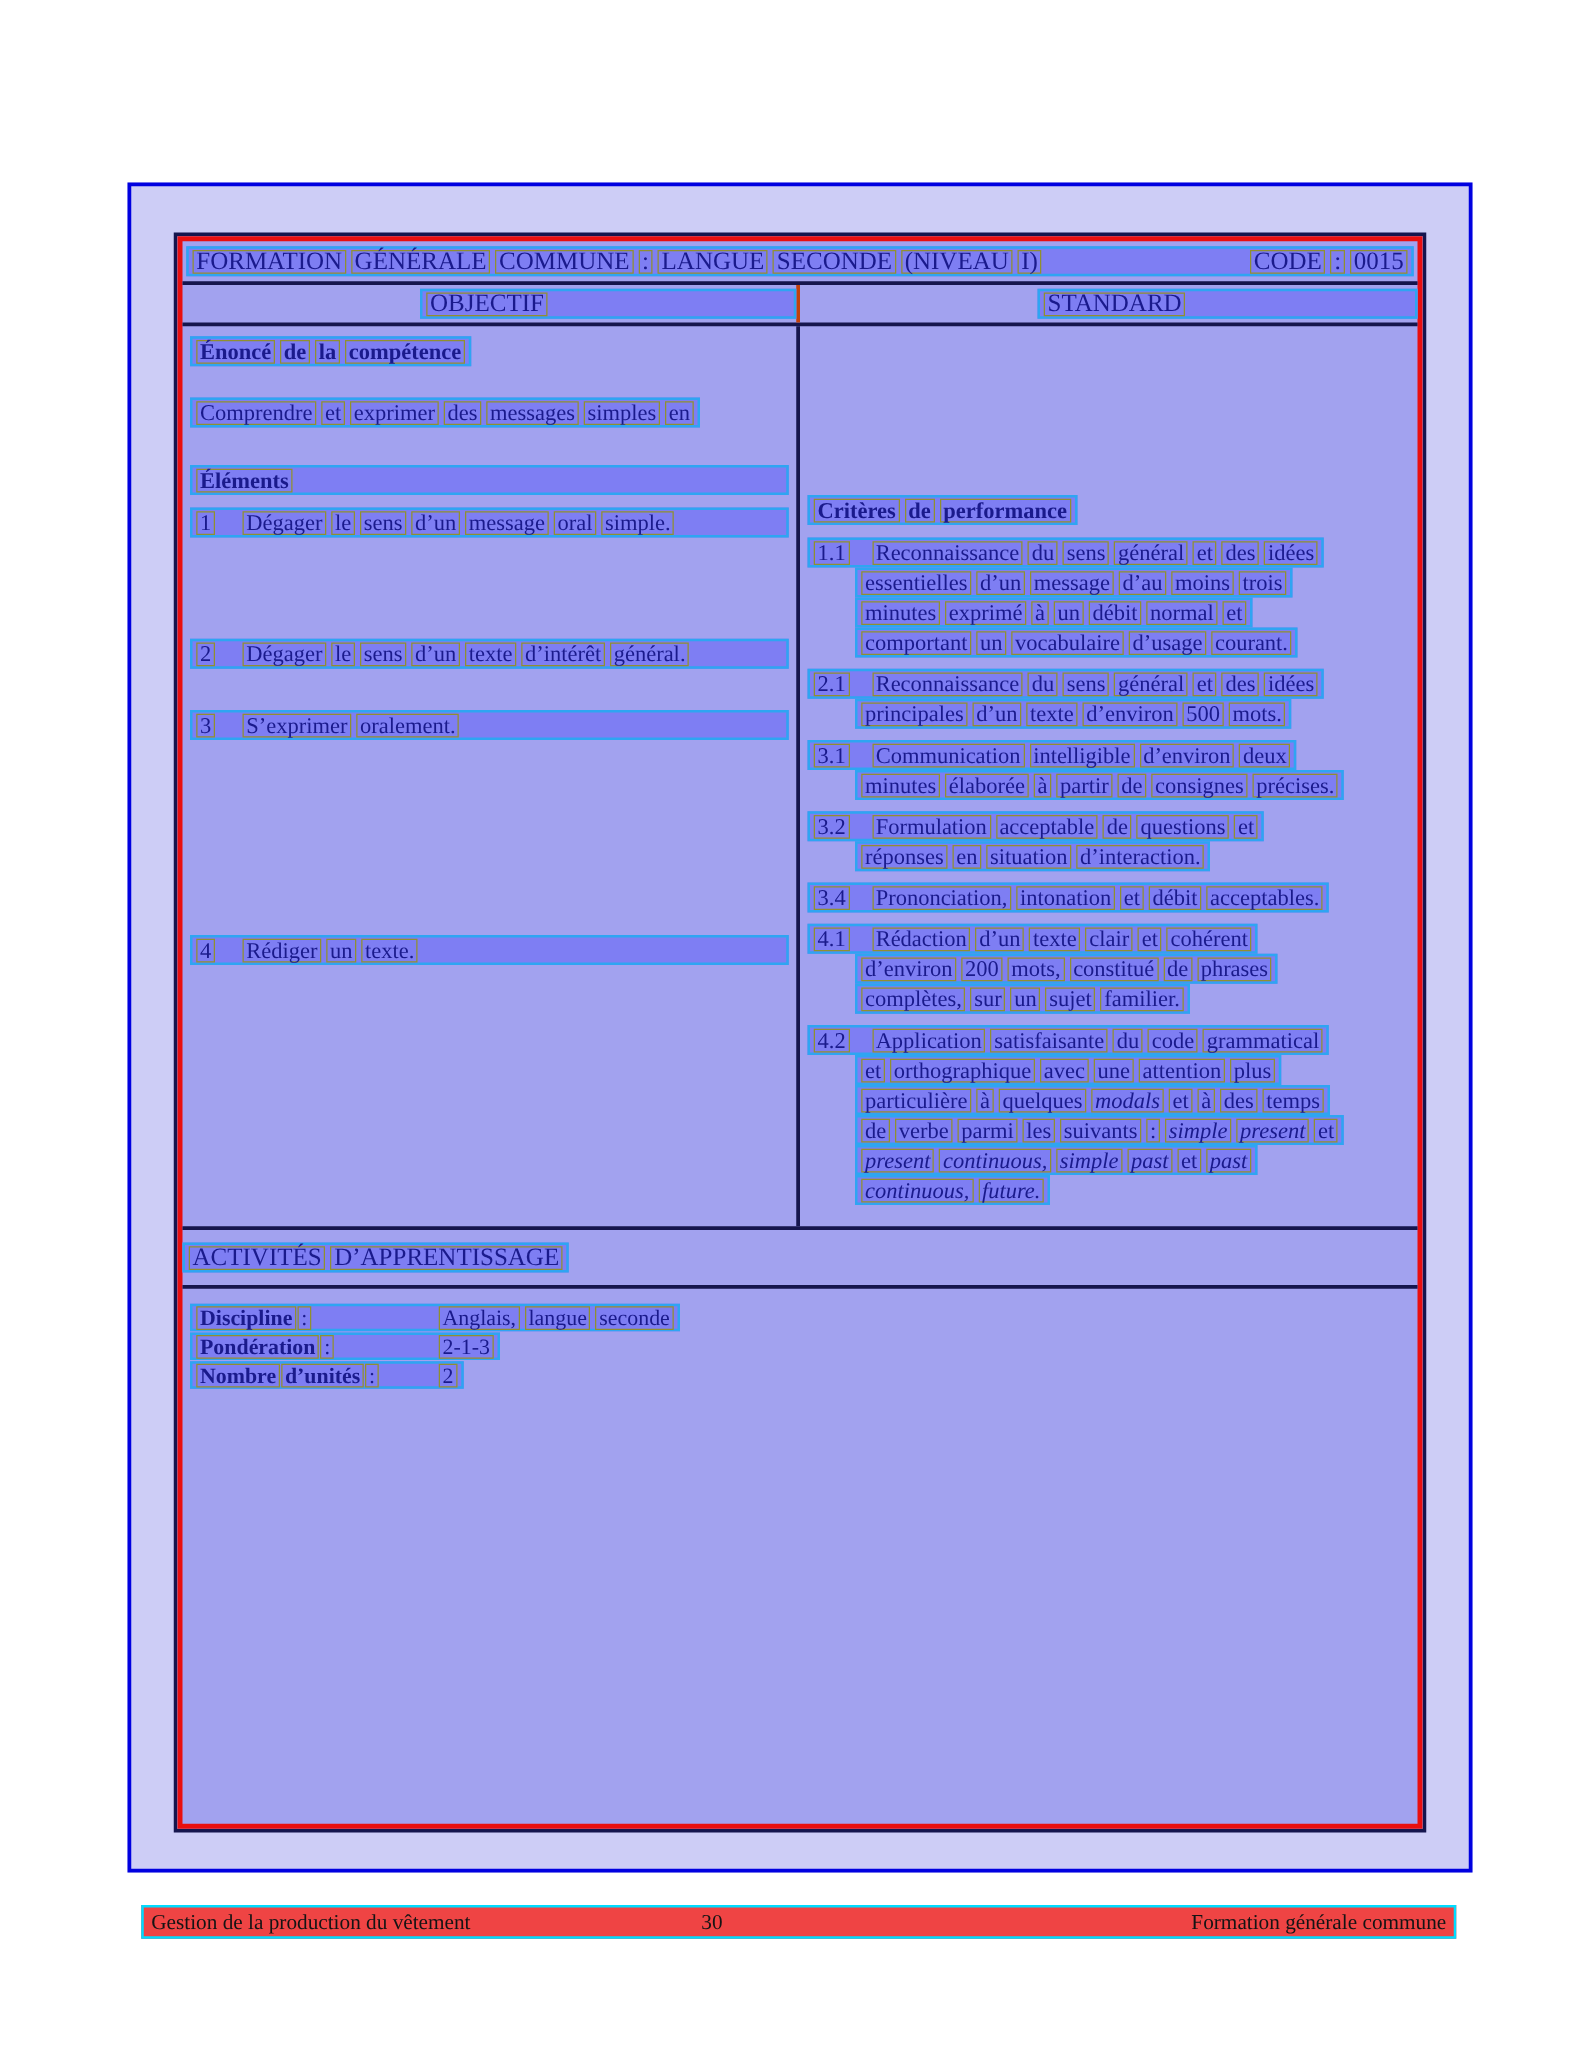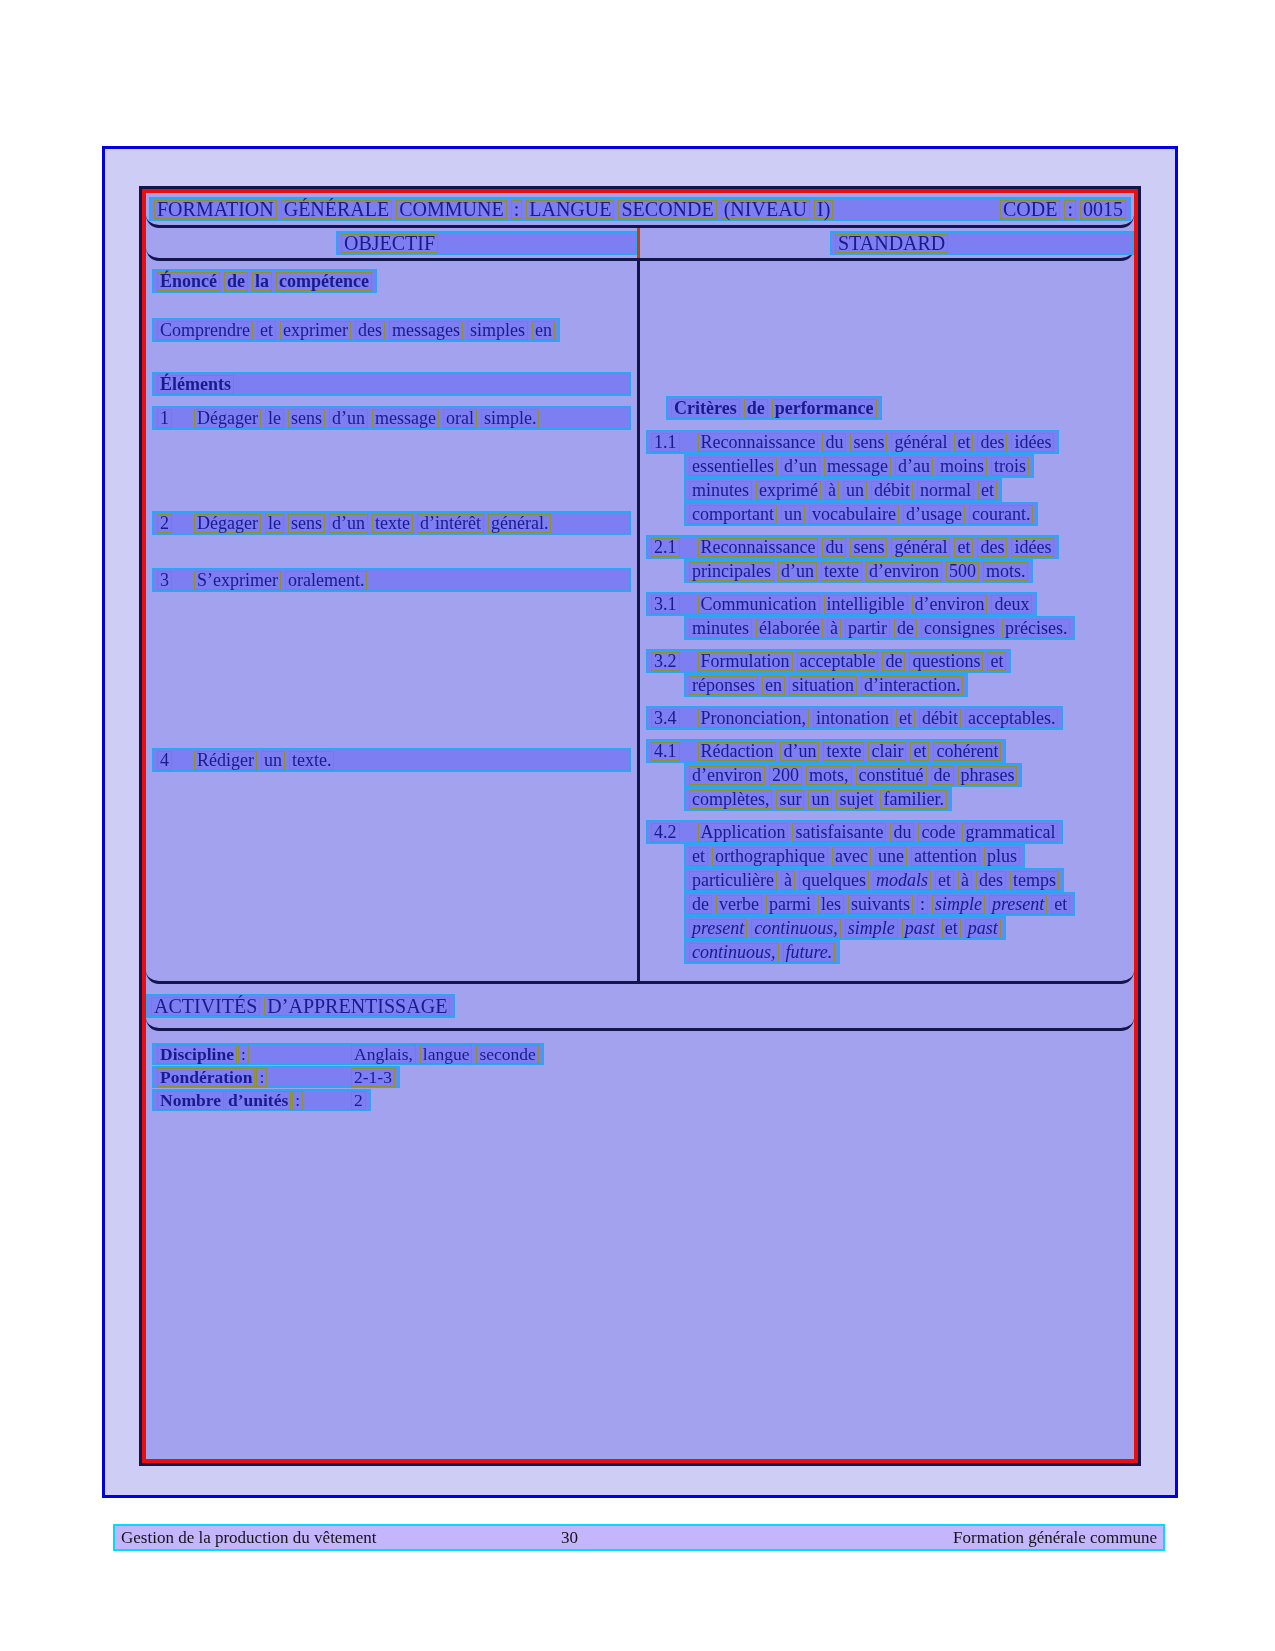--- a/index.html
+++ b/index.html
@@ -13,21 +13,21 @@
     background:#cdcdf6; border:3px solid #0000e0; box-sizing:border-box;
   }
   .table-navy{
     position:absolute; left:34px; top:37px; width:1002px; height:1280px;
     border:3px solid #15154d; box-sizing:border-box;
   }
   .table-red{
     width:100%; height:100%; border:4px solid #e90f0f; box-sizing:border-box;
     background:#a2a2ef; display:flex; flex-direction:column;
   }
-  .row{box-sizing:border-box;border-radius:13px;}
+  .row{box-sizing:border-box;}
   .row.bordered{border-bottom:3px solid #15154d;}
   .title-row{height:35px; padding:2px 3px; display:flex; align-items:center;}
   .colhead-row{height:33px; display:flex;}
   .colhead-row .cell{width:50%; display:flex; align-items:center; box-sizing:border-box;}
   .colhead-row .cell.left{border-right:3px solid #c2410c;}
   .main-row{display:flex; flex:0 0 auto;}
   .main-row .cell{width:50%; box-sizing:border-box; padding:8px 6px;}
   .main-row .cell.left{border-right:3px solid #15154d;}
   .activities-row{height:47px; display:flex; justify-content:flex-start; align-items:center;}
   .details-row{flex:1; padding:12px 0 0 6px;}
@@ -56,36 +56,36 @@
 
   
   .para-first{margin-top:25px;}
   .elements-head{margin-top:30px; margin-bottom:10px;}
   .obj-item .num{margin-right:18px;}
   .obj-item-2{margin-top:81px;}
   .obj-item-3{margin-top:33px;}
   .obj-item-4{margin-top:156px;}
 
   
-  .crit-head{margin-top:127px; margin-bottom:10px;margin-left:20px;}
+  .crit-head{margin-top:127px; margin-bottom:10px;}
   .crit-block{margin-bottom:9px;}
   .crit-block .num{margin-right:14px;}
   .cont .line-box{margin-left:38px;}
 
   
   .detail-line{height:23px;}
   .detail-line .line-box{height:22px;}
   .detail-line .w{font-size:17.5px;}
   .label-group{display:inline-flex; gap:1px; width:190px; flex:0 0 auto;}
   .label-group .lbl{font-weight:bold;}
 
   
   .footer-bar{
     position:absolute; left:113px; top:1524px; width:1052px; height:27px;
-    background:#c4b5fd; border:2px solid #00dcff; box-sizing:border-box;
+    background:#ef4444; border:2px solid #00dcff; box-sizing:border-box;
     display:flex; align-items:center; padding:0 6px;
     font-size:17px; color:#141414;
   }
   .footer-left{flex:0 0 440px; text-align:left;}
   .footer-center{flex:0 0 auto;}
   .footer-right{margin-left:auto; text-align:right;}
 </style>
 </head>
 <body>
 

